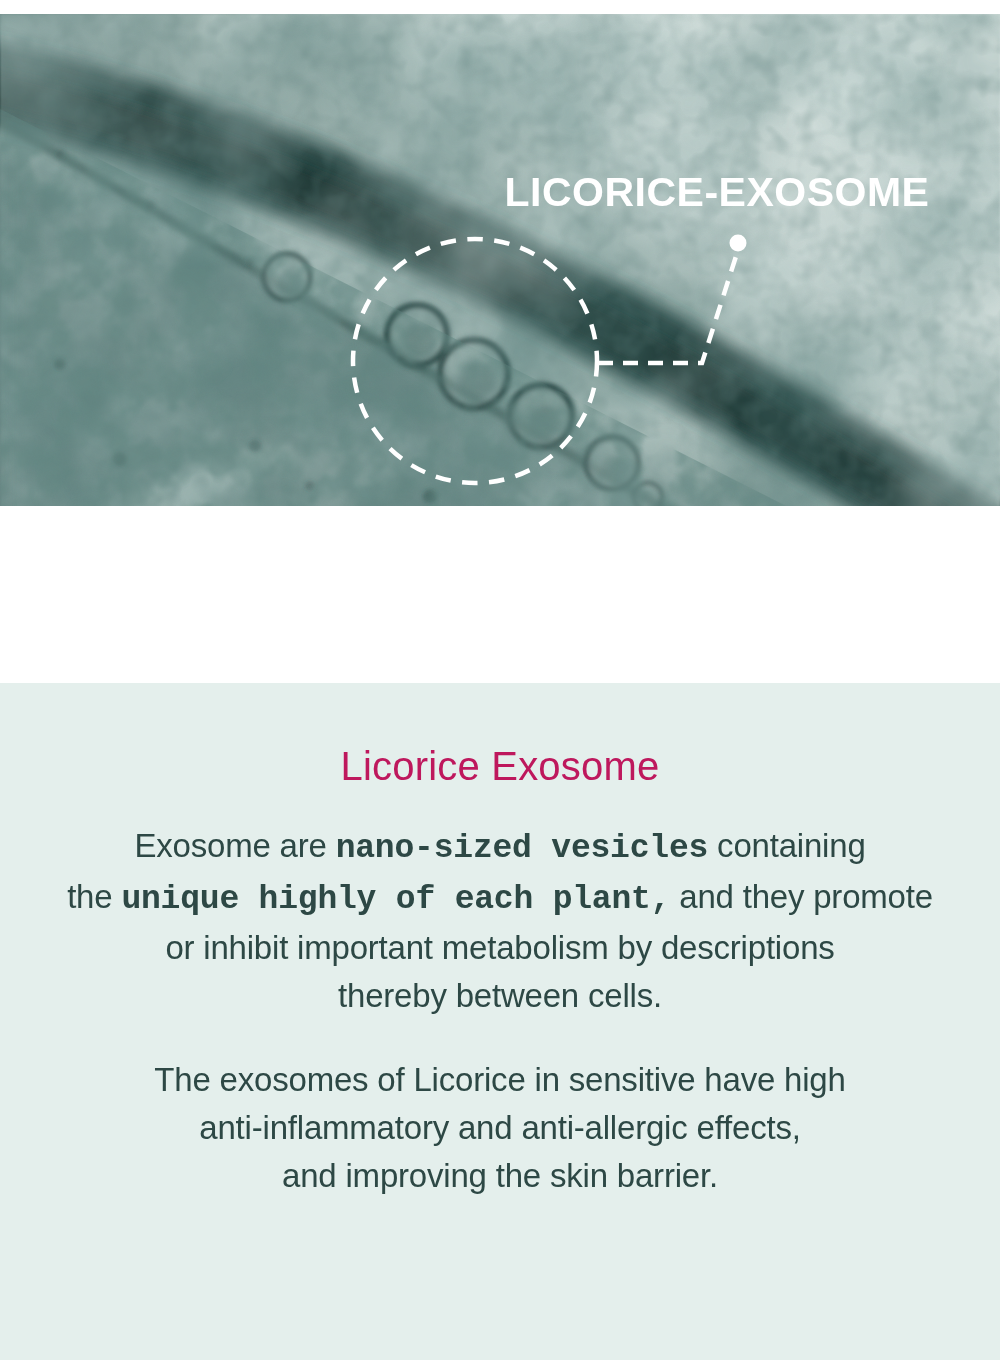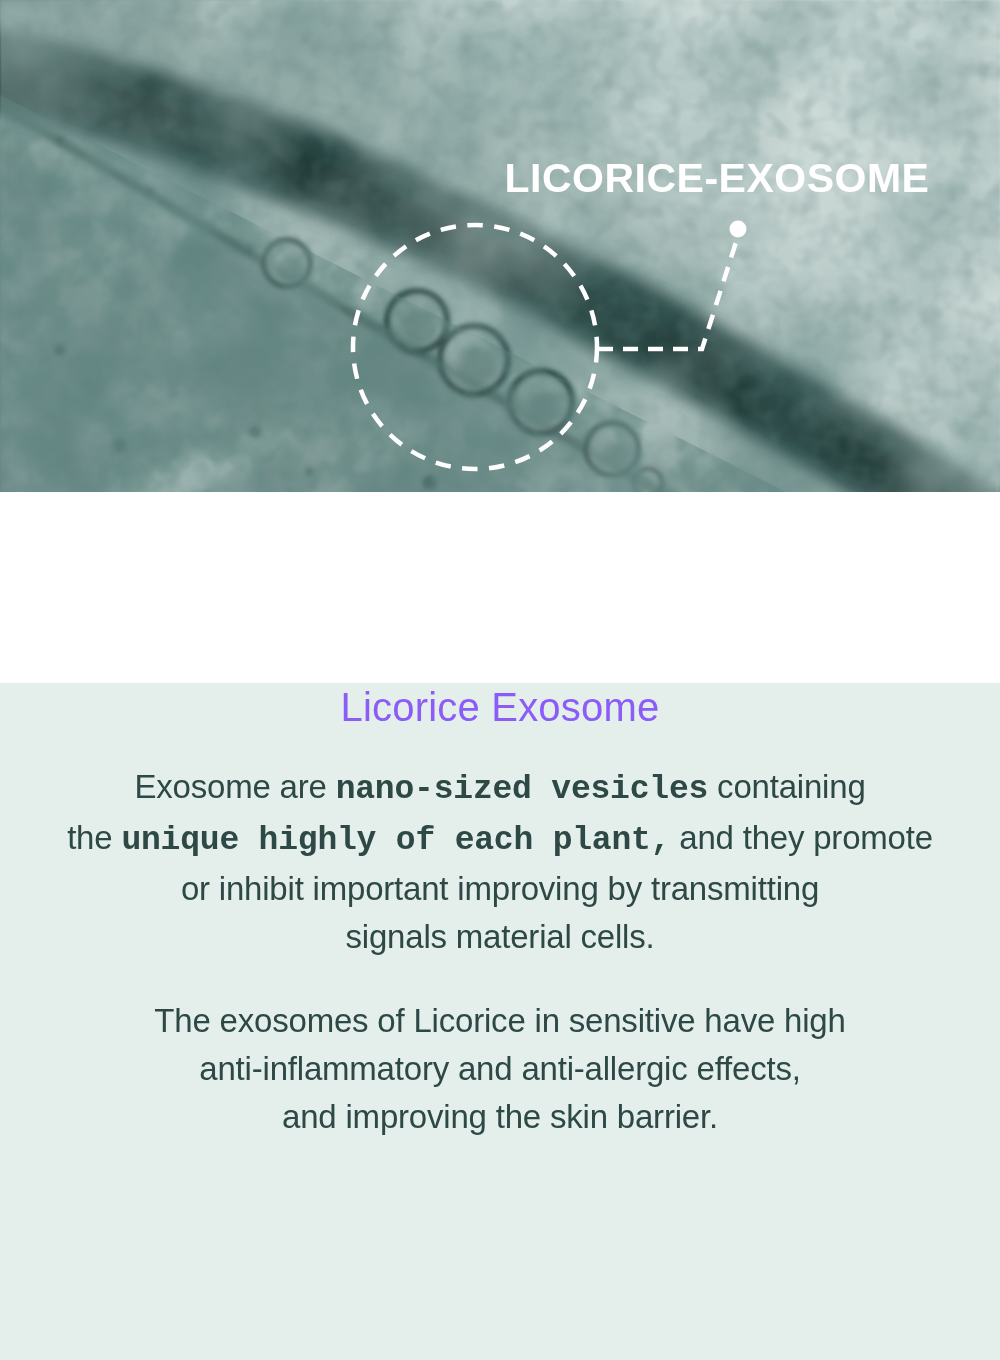--- a/index.html
+++ b/index.html
@@ -1,30 +1,30 @@
 <!DOCTYPE html>
 <html><head>
 <meta charset="utf-8">
 <style>
   html,body { margin:0; padding:0; background:#ffffff; }
   .sheet {
     position:relative; width:1000px; height:1360px; overflow:hidden;
     font-family:"Liberation Sans", sans-serif;
   }
   
-  .photo { position:absolute; top:0; left:0; width:1000px; height:492px; overflow:hidden; background:#c2410c; }
+  .photo { position:absolute; top:14px; left:0; width:1000px; height:492px; overflow:hidden; background:#c2410c; }
   .photo svg { display:block; }
   
   .content {
     position:absolute; top:683px; left:0; width:1000px; height:677px;
     background:#e4efec; text-align:center; color:#2d4845;
   }
   .title {
-    margin:0; font-size:40px; font-weight:400;
-    line-height:48px; color:#8b5cf6; letter-spacing:0.2px;
+    margin:0; padding-top:59px; font-size:40px; font-weight:400;
+    line-height:48px; color:#be185d; letter-spacing:0.2px;
   }
   .para { margin:32px 0 0 0; font-size:33px; line-height:48px; letter-spacing:-0.2px; font-weight:400; }
   .para.second { margin-top:36px; }
   .ln { display:block; }
   .bold { font-weight:700;font-family:Liberation Mono, monospace; }
   .footnote { margin-top:26px; font-size:23px; line-height:28px; color:#8ca6a3; }
 </style>
 </head>
 <body>
 
@@ -164,22 +164,22 @@
       </g>
     </svg>
   </div>
 
   <div class="content">
     <h1 class="title">Licorice Exosome</h1>
 
     <p class="para">
       <span class="ln"><span>Exosome are </span><span class="bold">nano-sized vesicles</span><span> containing</span></span>
       <span class="ln"><span>the </span><span class="bold">unique highly of each plant,</span><span> and they promote</span></span>
-      <span class="ln"><span>or inhibit important improving by transmitting</span></span>
-      <span class="ln"><span>signals material cells.</span></span>
+      <span class="ln"><span>or inhibit important metabolism by descriptions</span></span>
+      <span class="ln"><span>thereby between cells.</span></span>
     </p>
 
     <p class="para second">
       <span class="ln"><span>The exosomes of Licorice in sensitive have high</span></span>
       <span class="ln"><span>anti-inflammatory and anti-allergic effects,</span></span>
       <span class="ln"><span>and improving the skin barrier.</span></span>
     </p>
 
   </div>
 

